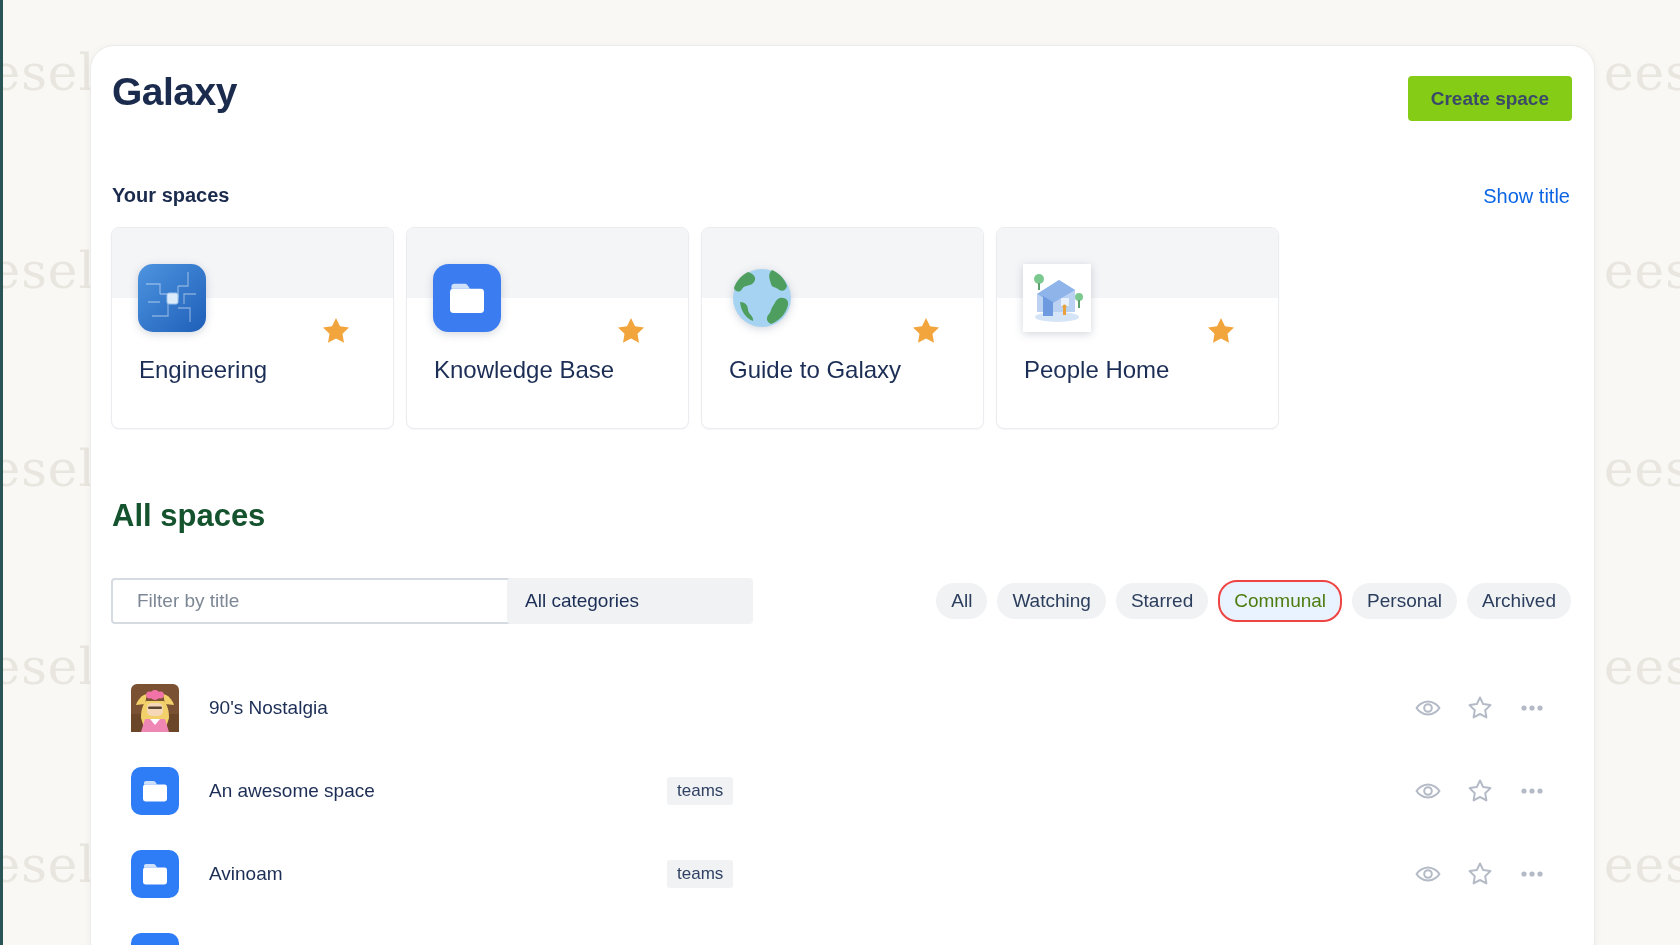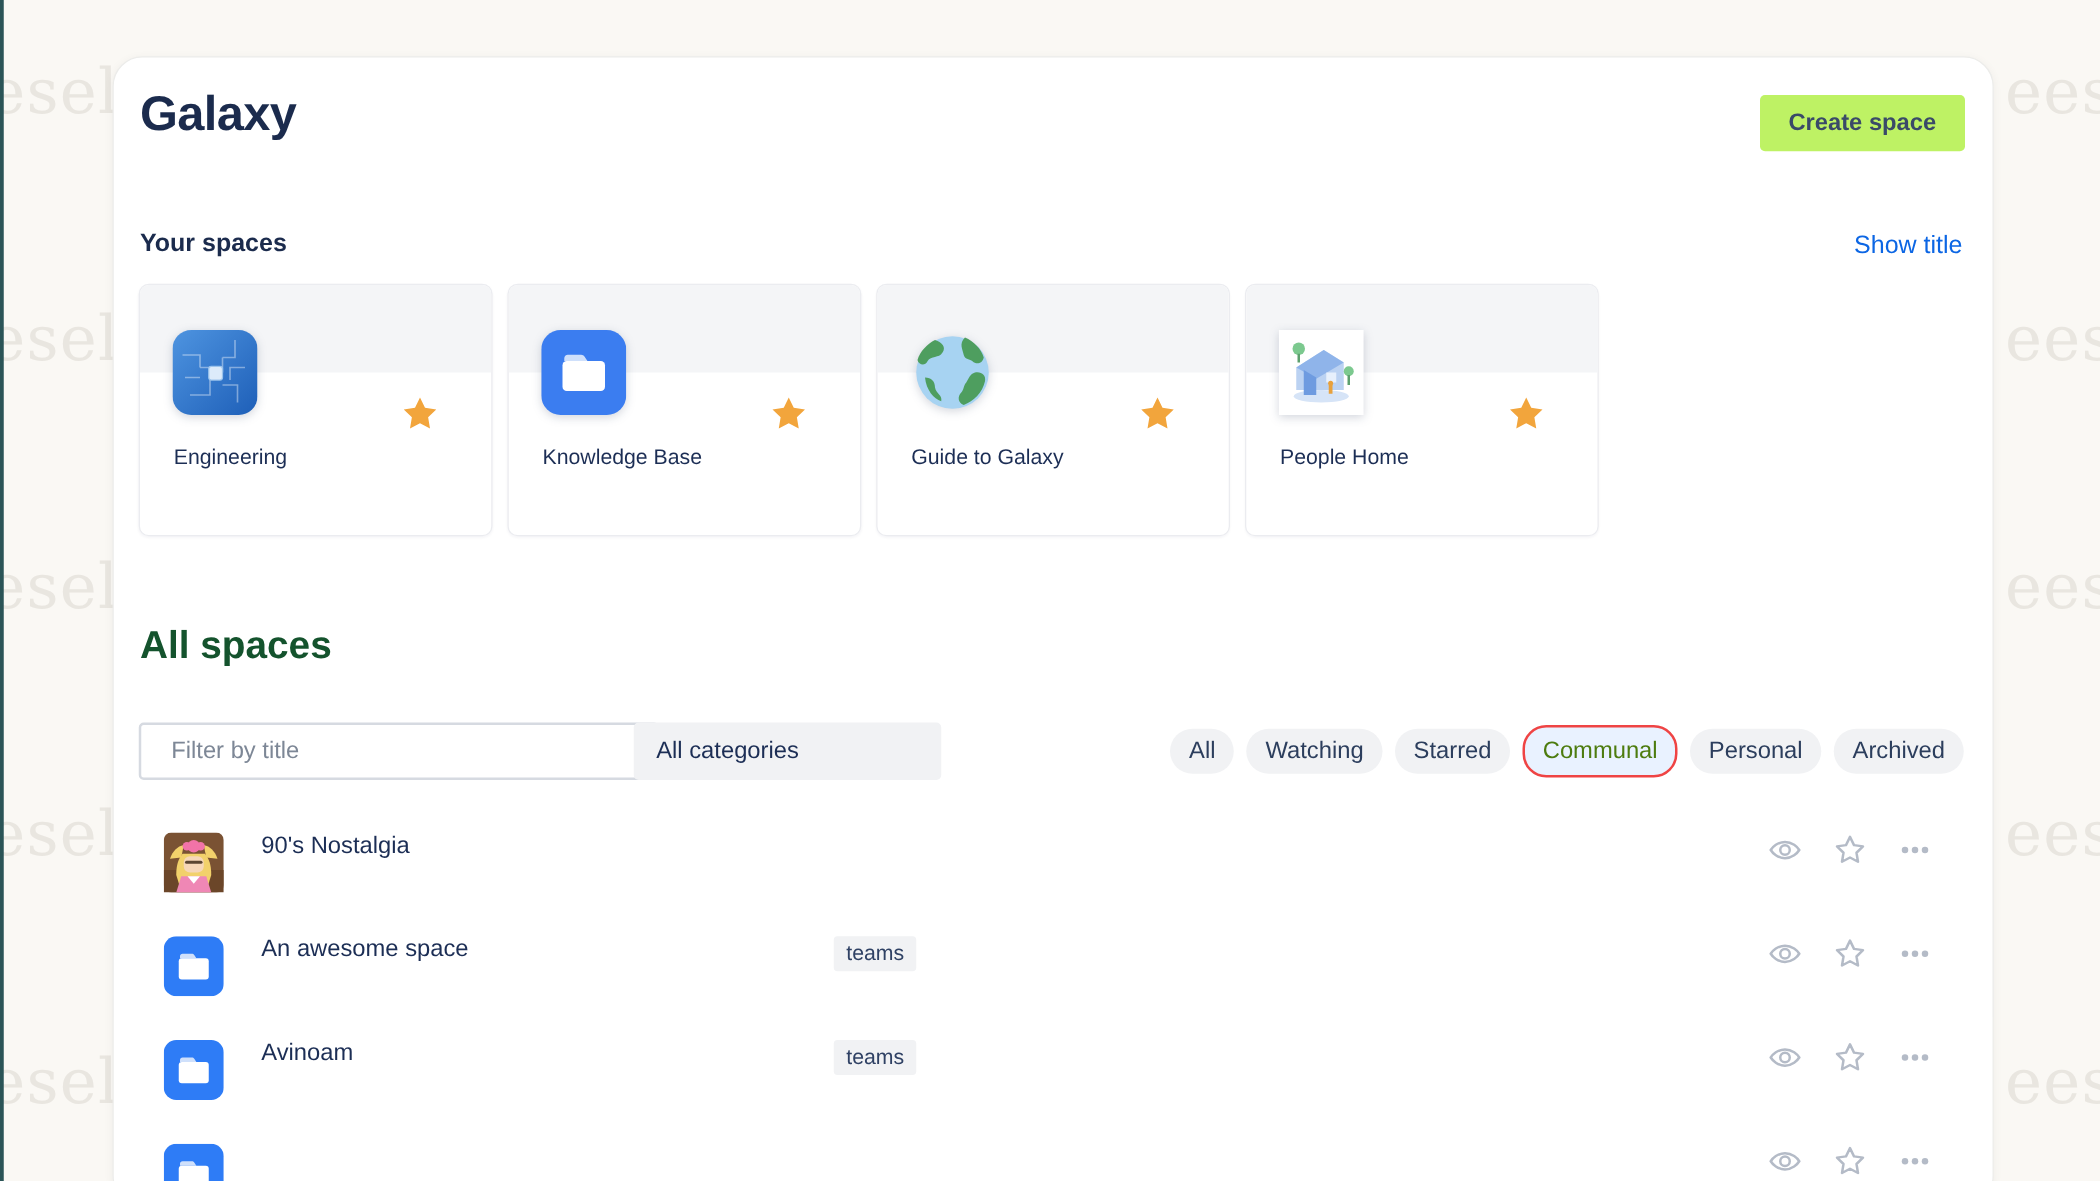--- a/index.html
+++ b/index.html
@@ -18,34 +18,34 @@
   
   .panel {
     position:absolute; left:90px; top:45px; width:1505px; height:920px;
     background:#FFFFFF; border:1px solid #ECECEA; border-radius:24px;
     box-shadow:0 2px 8px rgba(31,35,41,0.05); z-index:2;
   }
   .page-title { position:absolute; left:21px; top:24px; font-size:39px; font-weight:700; color:#1B2B4D; letter-spacing:-0.5px; }
   .create-btn {
     position:absolute; top:30px; right:22px; height:45px; padding:0 23px;
     font-family:inherit; font-size:19px; font-weight:600; color:#3A4A68;
-    background:#bef264; border:none; border-radius:4px; cursor:pointer;
+    background:#84cc16; border:none; border-radius:4px; cursor:pointer;
   }
   .your-spaces-heading { position:absolute; left:21px; top:138px; font-size:20px; font-weight:700; color:#1B2B4D; }
   .show-more { position:absolute; top:139px; right:24px; font-size:20px; font-weight:500; color:#0C66E4; text-decoration:none; cursor:pointer; }
 
   .cards-grid { position:absolute; left:20px; top:181px; display:flex; gap:12px; }
   .mini-card {
     width:283px; height:202px; background:#fff; border:1px solid #EBECF0; border-radius:8px;
     position:relative; overflow:hidden; box-shadow:0 1px 2px rgba(9,30,66,0.04); cursor:pointer;
   }
   .mini-band { height:70px; background:#F4F5F7; }
   .mini-icon { position:absolute; left:26px; top:36px; width:68px; height:68px; filter:drop-shadow(0 2px 4px rgba(9,30,66,0.18)); }
   .mini-star { position:absolute; right:40px; top:87px; width:34px; height:34px; cursor:pointer; }
-  .mini-name { position:absolute; left:27px; top:128px; font-size:17px; color:#1C2E55; }
+  .mini-name { position:absolute; left:27px; top:128px; font-size:24px; color:#1C2E55; }
 
   .all-spaces-heading { position:absolute; left:21px; top:452px; font-size:31px; font-weight:700; color:#14532d; }
 
   .filter-box {
     position:absolute; left:20px; top:532px; width:416px; height:46px;
     border:2px solid #D6DAE1; border-radius:4px; background:#fff;
     display:flex; align-items:center; padding:0 13px; gap:11px;
   }
   .filter-box input {
     border:none; outline:none; font-family:inherit; font-size:19px; color:#1C2E55; width:100%; background:transparent;
@@ -59,21 +59,21 @@
   .pills { position:absolute; top:535px; right:23px; height:40px; display:flex; gap:10px; align-items:center; }
   .pill {
     height:36px; padding:0 15px; border-radius:18px; border:none; background:#F1F2F4;
     color:#2C3E5D; font-family:inherit; font-size:19px; display:flex; align-items:center; cursor:pointer; white-space:nowrap;
   }
   .pill.selected {
     background:#E9F2FF; border:2px solid #ef4444; color:#4d7c0f; height:42px; padding:0 14px; border-radius:19px;
   }
 
   .rows { position:absolute; left:20px; top:620px; right:20px; }
-  .space-row { height:83px; display:flex; align-items:flex-start; padding-left:20px; cursor:pointer; }
+  .space-row { height:83px; display:flex; align-items:center; padding-left:20px; cursor:pointer; }
   .row-avatar { width:48px; height:48px; flex:none; }
   .row-name { margin-left:30px; width:458px; font-size:19px; color:#1C2E55; }
   .row-tag { background:#F1F2F4; color:#2F4164; font-size:17px; padding:4px 10px; border-radius:3px; }
   .row-actions { margin-left:auto; margin-right:28px; display:flex; gap:24px; align-items:center; }
   .icon-btn { background:none; border:none; padding:0; width:28px; height:28px; cursor:pointer; }
 </style>
 </head>
 <body>
 
 <div class="left-accent"></div>

